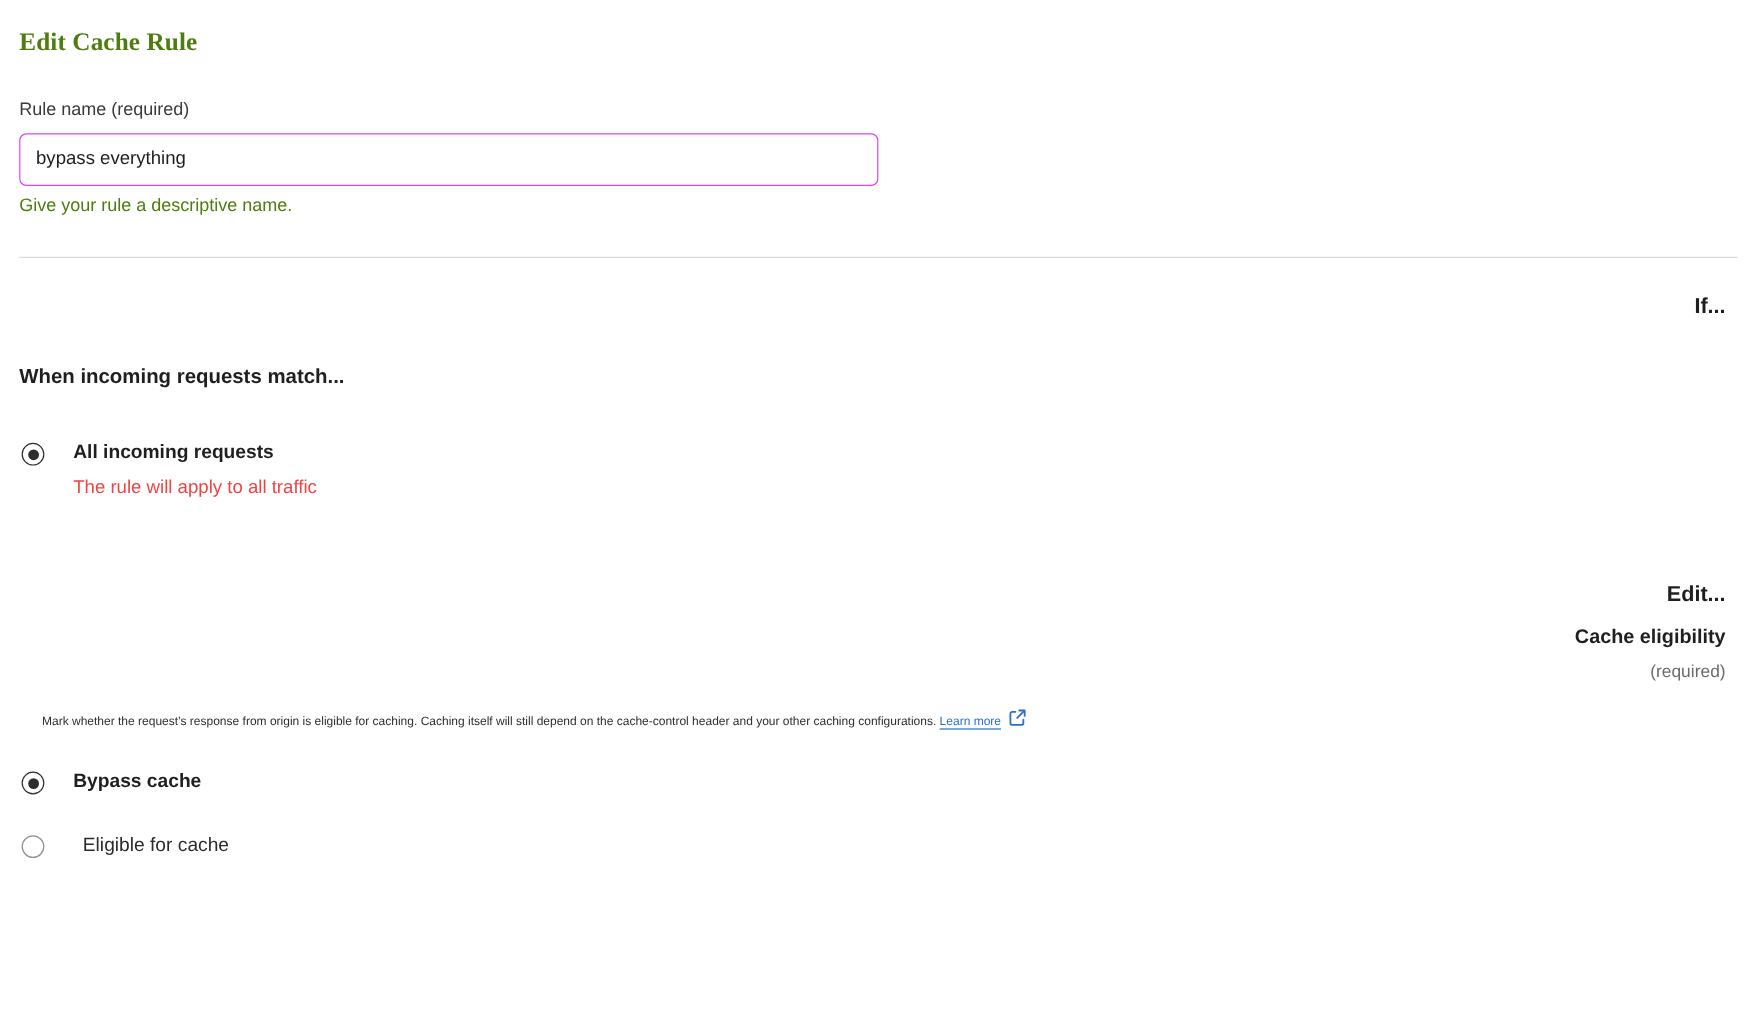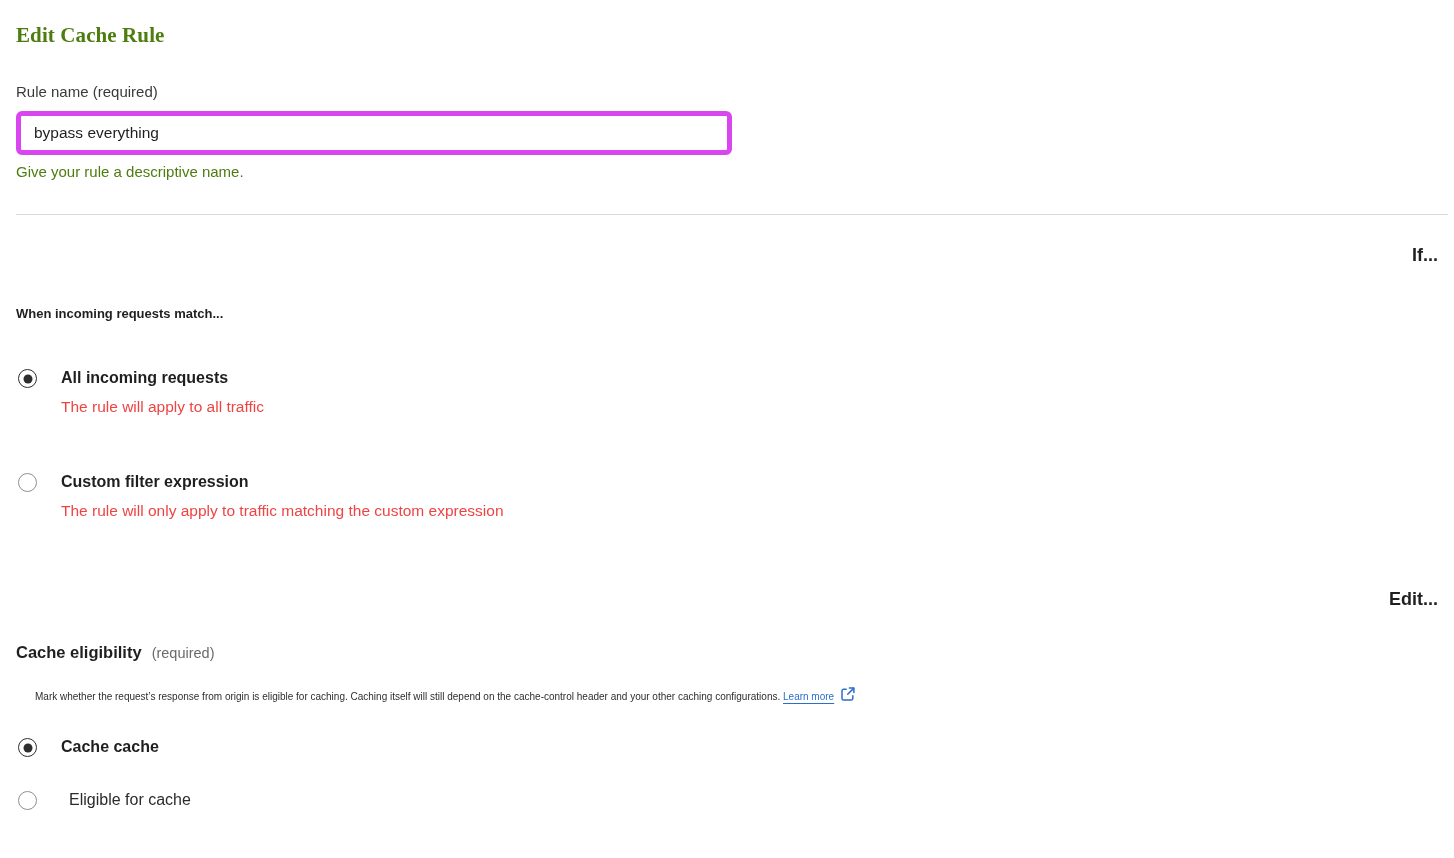--- a/index.html
+++ b/index.html
@@ -27,21 +27,21 @@
     font-size: 15px;
     line-height: 18px;
     color: #3a3a3a;
   }
 
   .rule-name-input {
     display: block;
     margin-top: 10px;
     width: 716px;
     height: 44px;
-    border: 5px solid #d946ef;
+    border: 1px solid #d946ef;
     border-radius: 6px;
     padding: 0 13px;
     font-family: "Liberation Sans", sans-serif;
     font-size: 15.5px;
     color: #1f1f1f;
     background: #fff;
     outline: none;
   }
 
   .helper-text {
@@ -63,21 +63,21 @@
     margin-top: 29px;
     font-size: 18px;
     font-weight: 700;
     line-height: 22px;
     color: #1f1f1f;
     text-align: right;
   }
 
   .sub-heading {
     margin-top: 38px;
-    font-size: 13px;
+    font-size: 17px;
     font-weight: 700;
     line-height: 20px;
     color: #1f1f1f;
   }
 
   .radio-row {
     display: flex;
     align-items: flex-start;
     gap: 24px;
     cursor: pointer;
@@ -119,24 +119,25 @@
   .radio-desc {
     margin-top: 9px;
     font-size: 15.5px;
     line-height: 20px;
     color: #ef4444;
   }
 
   .then-heading { margin-top: 67px; }
 
   .cache-elig-row {
-    margin-top: 32px;
+    margin-top: 15px;
     display: flex;
-    align-items: center;
+    align-items: flex-end;
     gap: 10px;
+    flex-direction: column;
   }
   .cache-elig-label {
     font-size: 16.5px;
     font-weight: 700;
     line-height: 21px;
     color: #1f1f1f;
   }
   .required-note {
     font-size: 14.5px;
     color: #6b6b6b;
@@ -183,46 +184,39 @@
   <h3 class="sub-heading">When incoming requests match...</h3>
 
   <div class="radio-row mt-first">
     <span class="radio selected"></span>
     <span class="radio-texts">
       <span class="radio-label">All incoming requests</span>
       <span class="radio-desc">The rule will apply to all traffic</span>
     </span>
   </div>
 
-  <div class="radio-row mt-second">
-    <span class="radio"></span>
-    <span class="radio-texts">
-      <span class="radio-label">Custom filter expression</span>
-      <span class="radio-desc">The rule will only apply to traffic matching the custom expression</span>
-    </span>
-  </div>
 
   <h2 class="section-heading then-heading">Edit...</h2>
 
   <div class="cache-elig-row">
     <span class="cache-elig-label">Cache eligibility</span>
     <span class="required-note">(required)</span>
   </div>
 
   <p class="cache-desc"><span>Mark whether the request’s response from origin is eligible for caching. Caching itself will still depend on the cache-control header and your other caching configurations.</span>
     <a class="learn-more-link">Learn more</a><span class="ext-link-icon"><svg width="16" height="16" viewBox="0 0 16 16">
           <path d="M6.2 3.2H3.6A1.6 1.6 0 0 0 2 4.8v7.6A1.6 1.6 0 0 0 3.6 14h7.6a1.6 1.6 0 0 0 1.6-1.6V9.8" stroke="#2c6ecb" stroke-width="1.5" fill="none" stroke-linecap="round"></path>
           <path d="M9.4 2.1h4.5v4.5" stroke="#2c6ecb" stroke-width="1.5" fill="none" stroke-linecap="round" stroke-linejoin="round"></path>
           <path d="M13.6 2.4L7.7 8.3" stroke="#2c6ecb" stroke-width="1.5" fill="none" stroke-linecap="round"></path>
         </svg></span></p>
 
   <div class="radio-row mt-third">
     <span class="radio selected"></span>
     <span class="radio-texts">
-      <span class="radio-label">Cache cache</span>
+      <span class="radio-label">Bypass cache</span>
     </span>
   </div>
 
   <div class="radio-row mt-fourth">
     <span class="radio"></span>
     <span class="radio-texts">
       <span class="radio-label regular">Eligible for cache</span>
     </span>
   </div>
 

